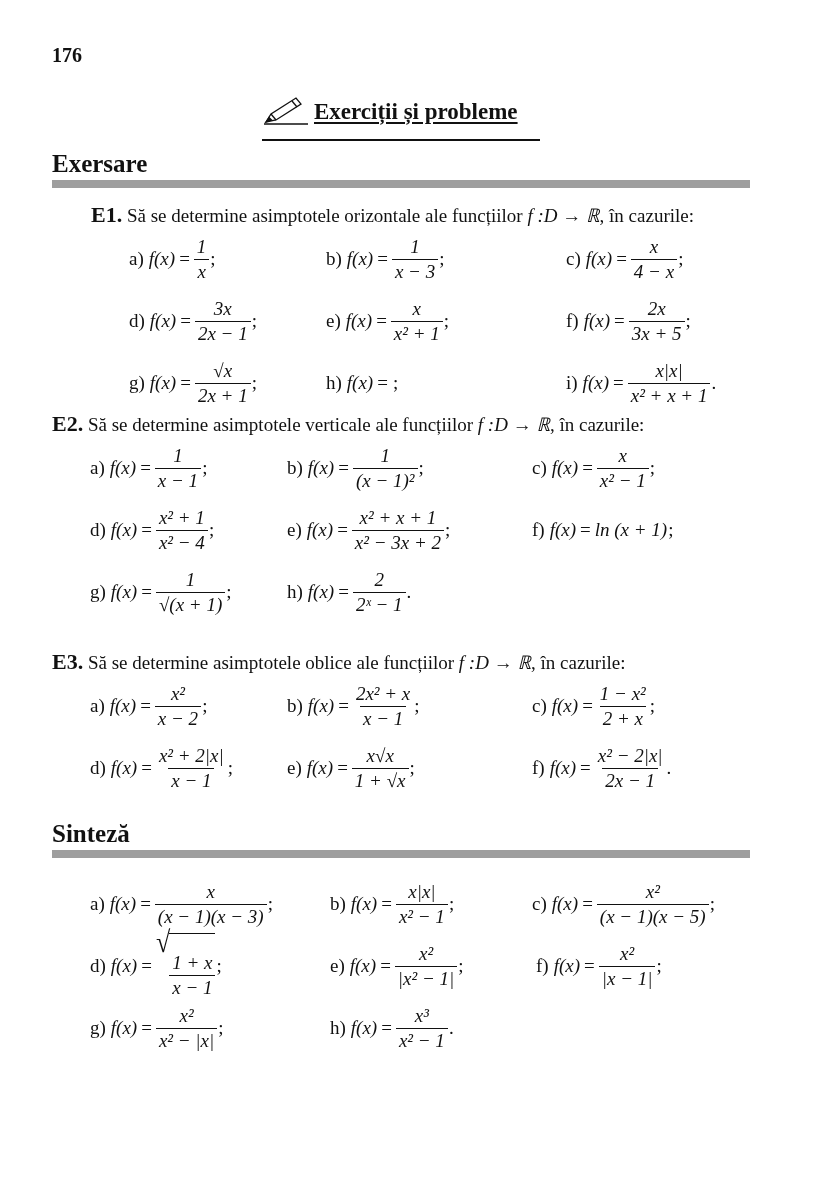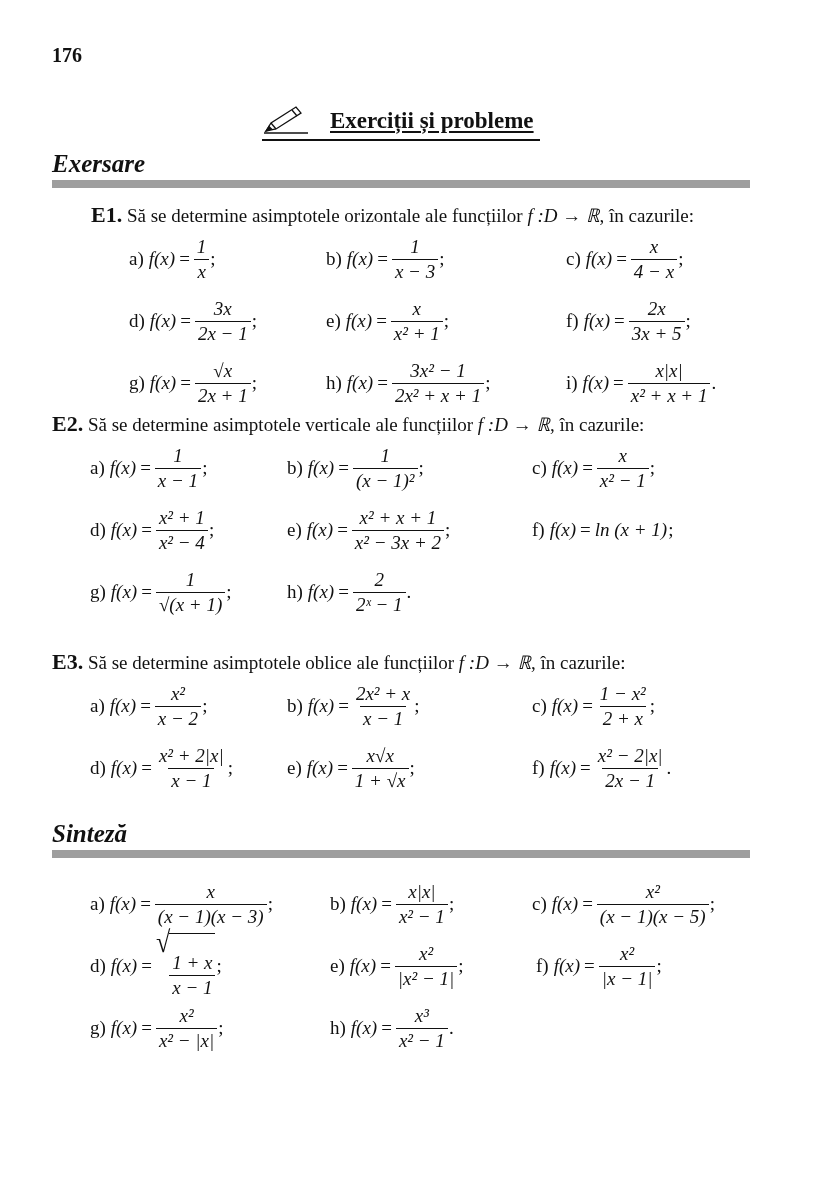--- a/index.html
+++ b/index.html
@@ -1,29 +1,29 @@
 <!DOCTYPE html>
 <html><head>
 <meta charset="utf-8">
 <style>
   html, body { margin: 0; padding: 0; background: #ffffff; }
   body {
     width: 828px; height: 1191px; position: relative; overflow: hidden;
     font-family: "Liberation Serif", "DejaVu Serif", serif; color: #111;
   }
   .page-number { position: absolute; left: 52px; top: 44px; font-size: 20px; font-weight: bold; text-align: center; }
-  .title-wrap { position: absolute; left: 262px; top: 104px; display: flex; align-items: flex-end; gap: 16px; }
+  .title-wrap { position: absolute; left: 262px; top: 95px; display: flex; align-items: flex-end; }
   .pencil { width: 46px; height: 30px; margin-right: 6px; }
   .title {
     font-size: 23px; font-weight: bold; text-decoration: underline;
     text-decoration-thickness: 2px; text-underline-offset: 3px;
   }
   .title-rule { position: absolute; left: 262px; top: 139px; width: 278px; height: 2px; background: #111; }
   .section-heading {
-    position: absolute; left: 52px; font-size: 25px; font-weight: bold; font-style: italic;
+    position: absolute; left: 52px; font-size: 25px; font-weight: bold; 
   }
   .section-bar { position: absolute; left: 52px; width: 698px; height: 8px; background: #9e9e9e; }
 
   .exercise { position: absolute; left: 52px; width: 720px; }
   .ex-head { font-size: 19px; line-height: 24px; white-space: nowrap; }
   .ex-label { font-weight: bold; font-size: 22px; }
   .row { position: relative; height: 62px; }
   .item { position: absolute; top: 0; display: flex; align-items: center; height: 62px; font-size: 19px; white-space: nowrap; }
   .lbl { margin-right: 5px; }
   .fx { font-style: italic; }
@@ -136,24 +136,20 @@
           <span class="frac">
             <span class="num fx">√x</span>
             <span class="den fx">2x + 1</span>
           </span>
           <span class="punct">;</span>
         </div>
         <div class="item" style="left: 235px;">
           <span class="lbl">h)</span>
           <span class="fx">f(x)</span>
           <span class="eq">=</span>
-          <span class="frac">
-            <span class="num fx">3x² − 1</span>
-            <span class="den fx">2x² + x + 1</span>
-          </span>
           <span class="punct">;</span>
         </div>
         <div class="item" style="left: 475px;">
           <span class="lbl">i)</span>
           <span class="fx">f(x)</span>
           <span class="eq">=</span>
           <span class="frac">
             <span class="num fx">x|x|</span>
             <span class="den fx">x² + x + 1</span>
           </span>

